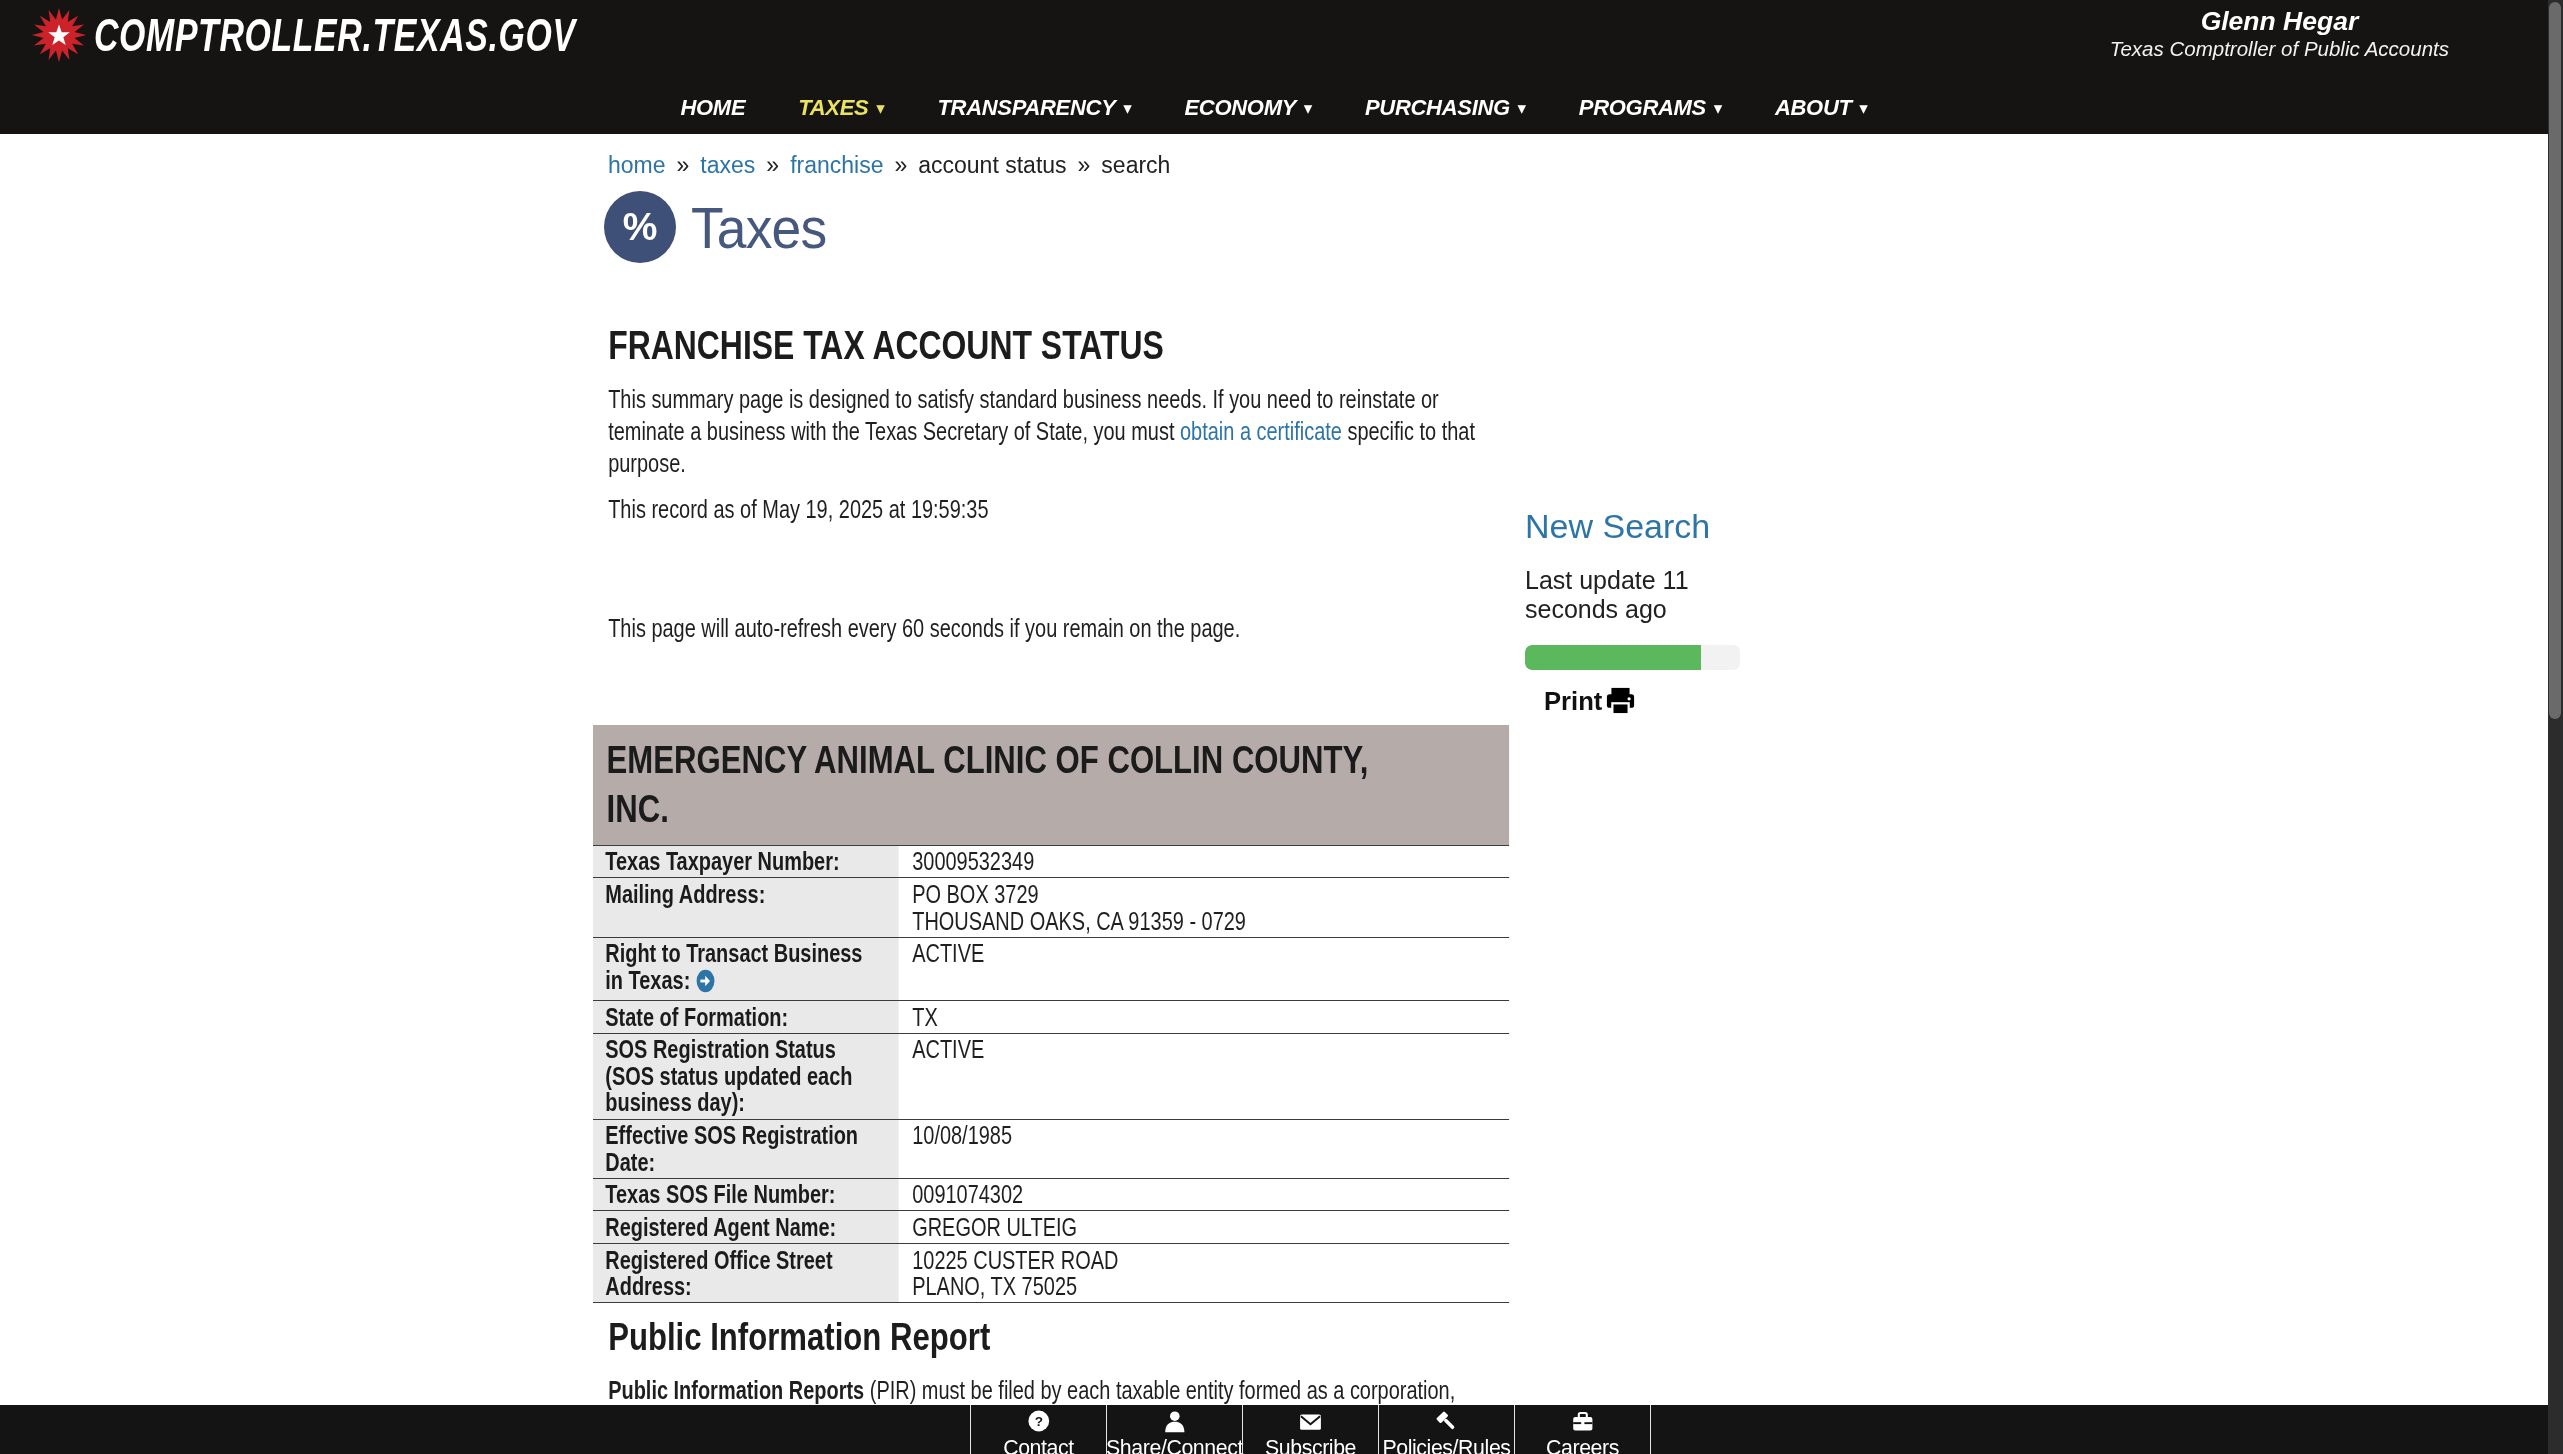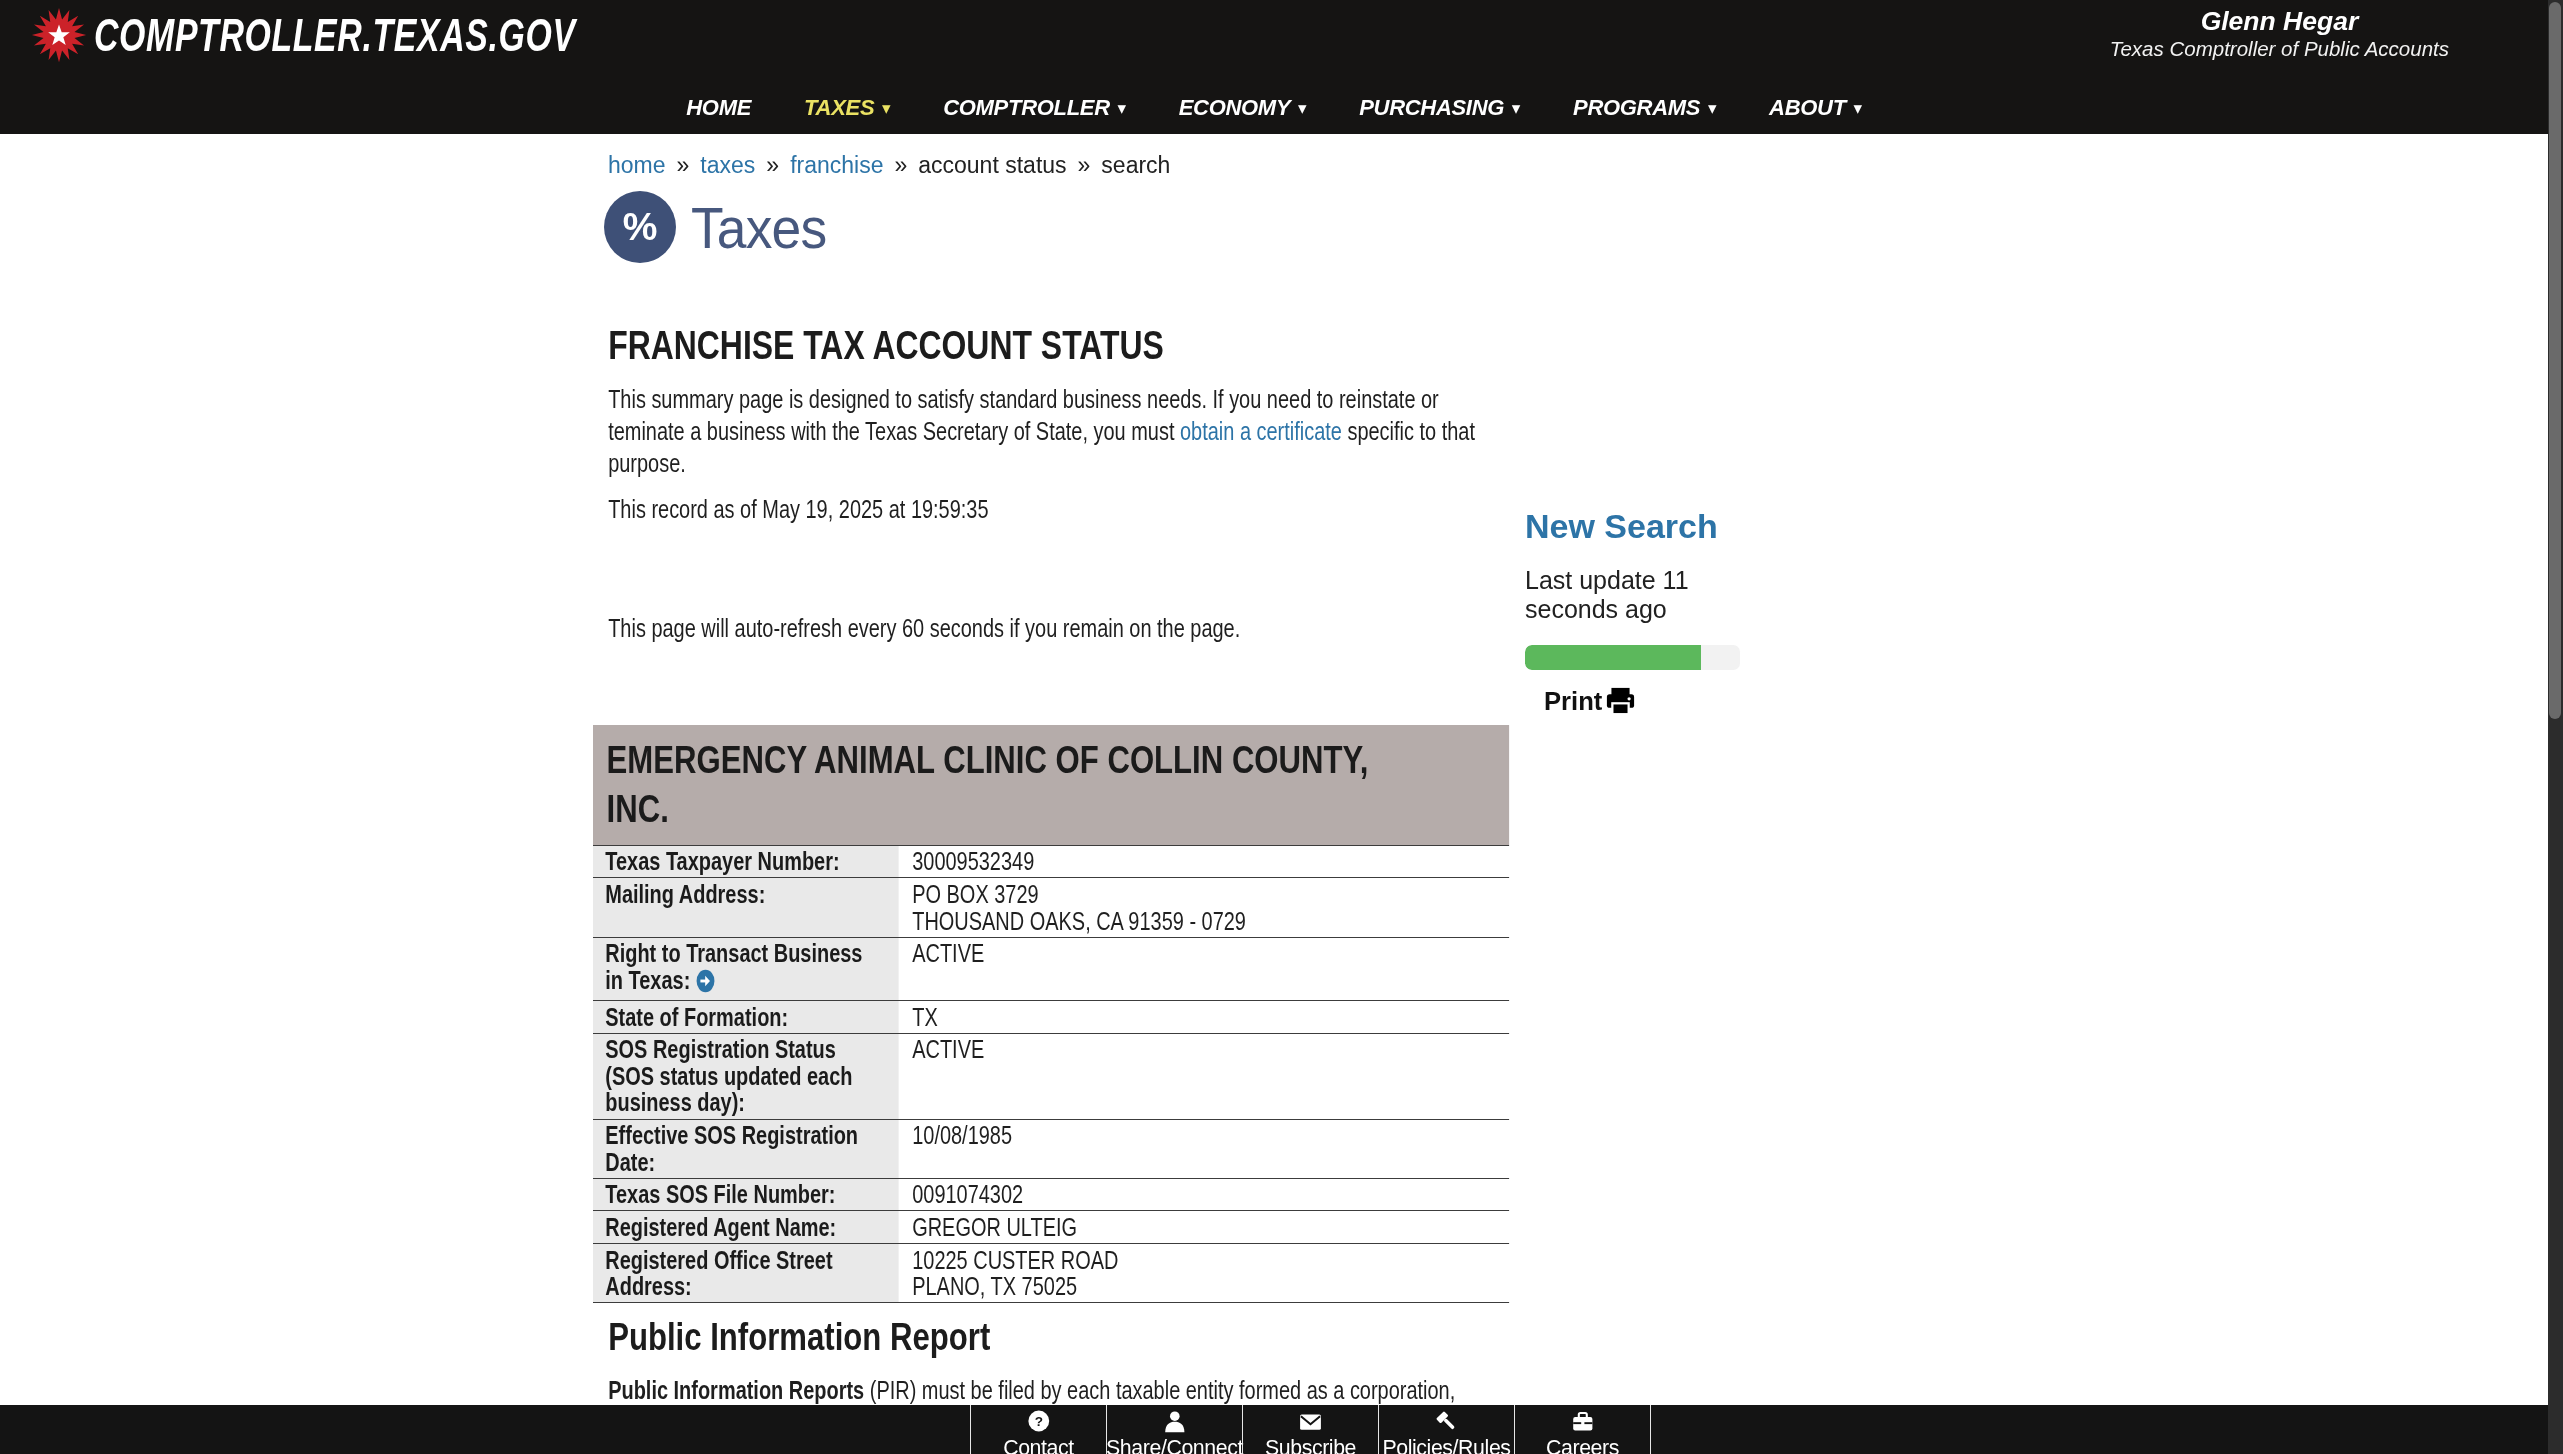--- a/index.html
+++ b/index.html
@@ -55,21 +55,21 @@
            padding:2.6px 31px 2.6px 15.4px;font-size:25px;line-height:26.5px;font-weight:700;color:#1b1b1b;}
   .t-value{flex:1;padding:2.6px 17px;font-size:25px;line-height:26.5px;color:#1f1f1f;}
   .arrow-ic{display:inline-block;vertical-align:-4.3px;margin-left:6.8px;}
 
   .pir-h2{margin:12px 0 0 19px;font-size:39px;font-weight:700;color:#1c1c1c;}
   .pir-para{margin:15.4px 0 0 19px;width:1136px;font-size:25px;line-height:31px;color:#1f1f1f;}
   .bold{font-weight:700;}
 
   
   .side{position:absolute;left:1525px;top:507px;width:256px;}
-  .new-search{font-size:34px;color:#2d74a7;cursor:pointer;font-weight:bold;}
+  .new-search{font-size:34px;color:#2d74a7;cursor:pointer;}
   .last-update{margin-top:20px;font-size:25px;color:#212121;}
   .progress{margin-top:20.5px;width:215px;height:25.6px;background:#f2f2f2;border-radius:6.8px;overflow:hidden;}
   .progress-fill{height:100%;background:#5cb85c;border-radius:6.8px 0 0 6.8px;}
   .print-row{margin-top:17px;margin-left:19px;display:flex;align-items:center;gap:3px;cursor:pointer;}
   .print-label{font-size:25.6px;font-weight:700;color:#111;}
 
   
   .footer{position:absolute;left:0;top:1405px;width:2548px;height:50px;background:#141414;}
   .footer-items{position:absolute;left:970px;top:0;height:50px;display:flex;}
   .f-cell{width:135px;border-left:1.7px solid #e6e6e6;display:flex;flex-direction:column;
@@ -99,21 +99,21 @@
   </div>
   <div class="nav" id="nav">
       <div class="nav-item">
         <span>HOME</span>
       </div>
       <div class="nav-item active">
         <span>TAXES</span>
         <span class="caret">▾</span>
       </div>
       <div class="nav-item">
-        <span>COMPTROLLER</span>
+        <span>TRANSPARENCY</span>
         <span class="caret">▾</span>
       </div>
       <div class="nav-item">
         <span>ECONOMY</span>
         <span class="caret">▾</span>
       </div>
       <div class="nav-item">
         <span>PURCHASING</span>
         <span class="caret">▾</span>
       </div>

